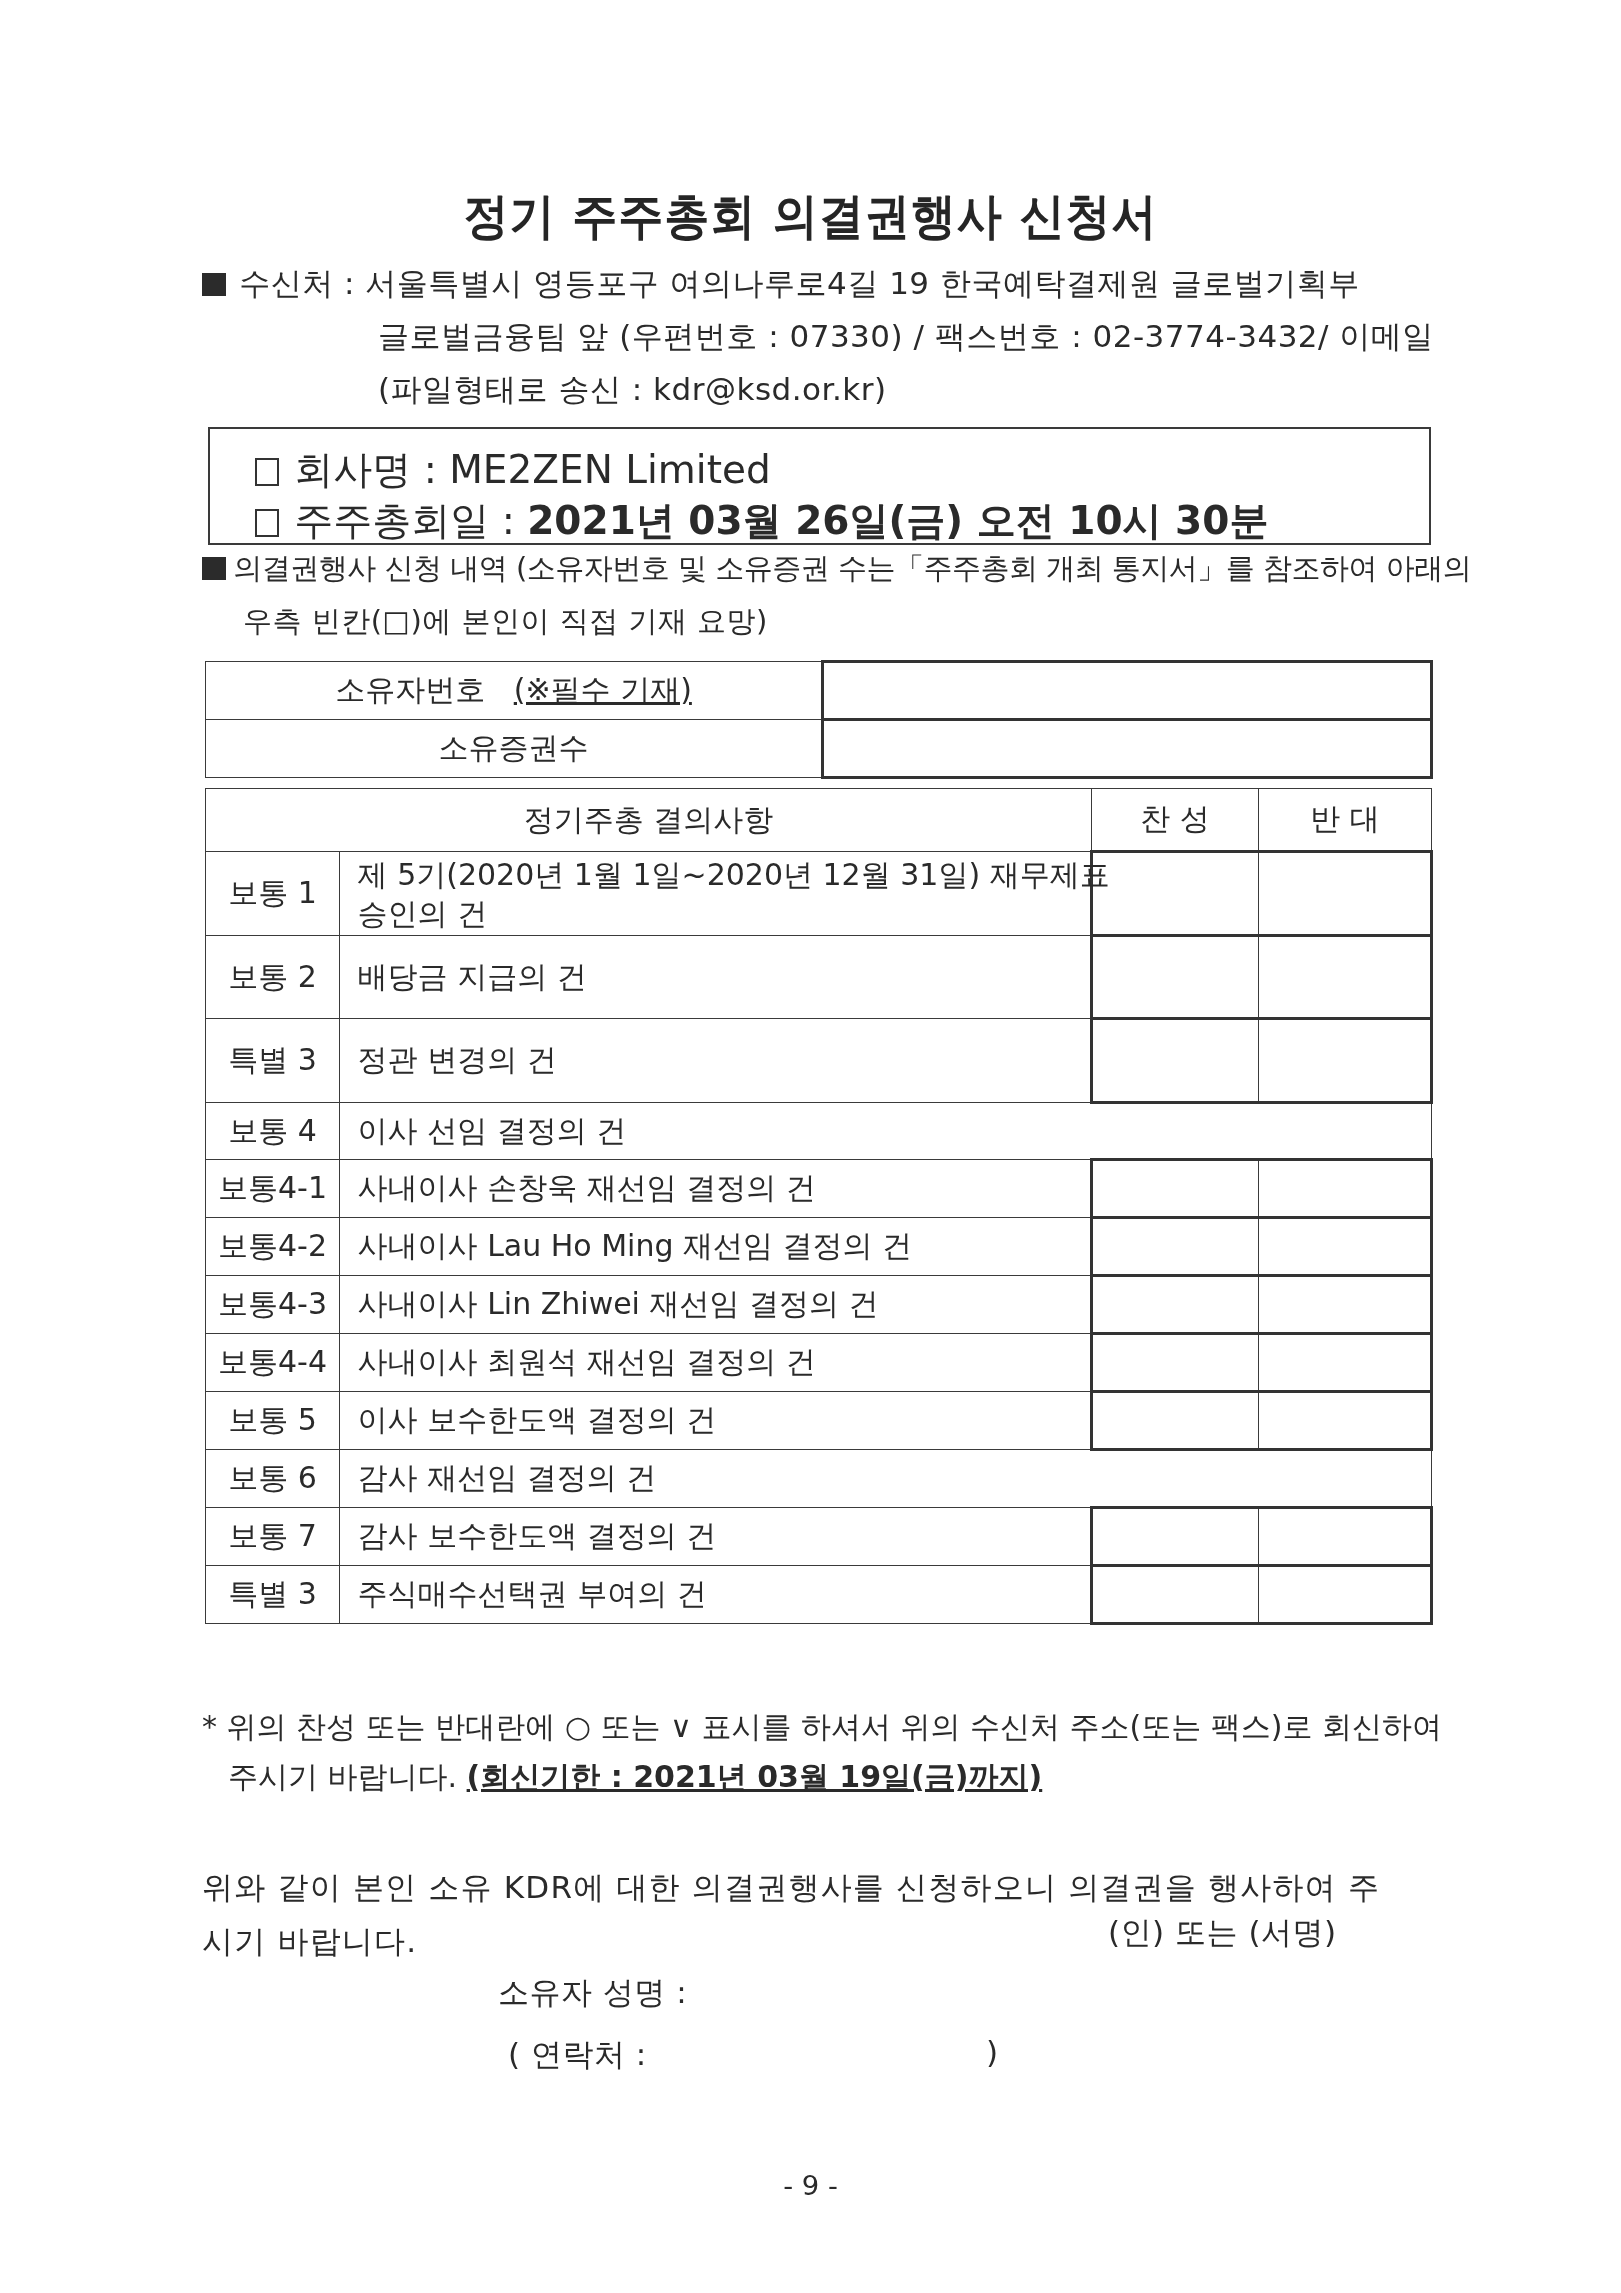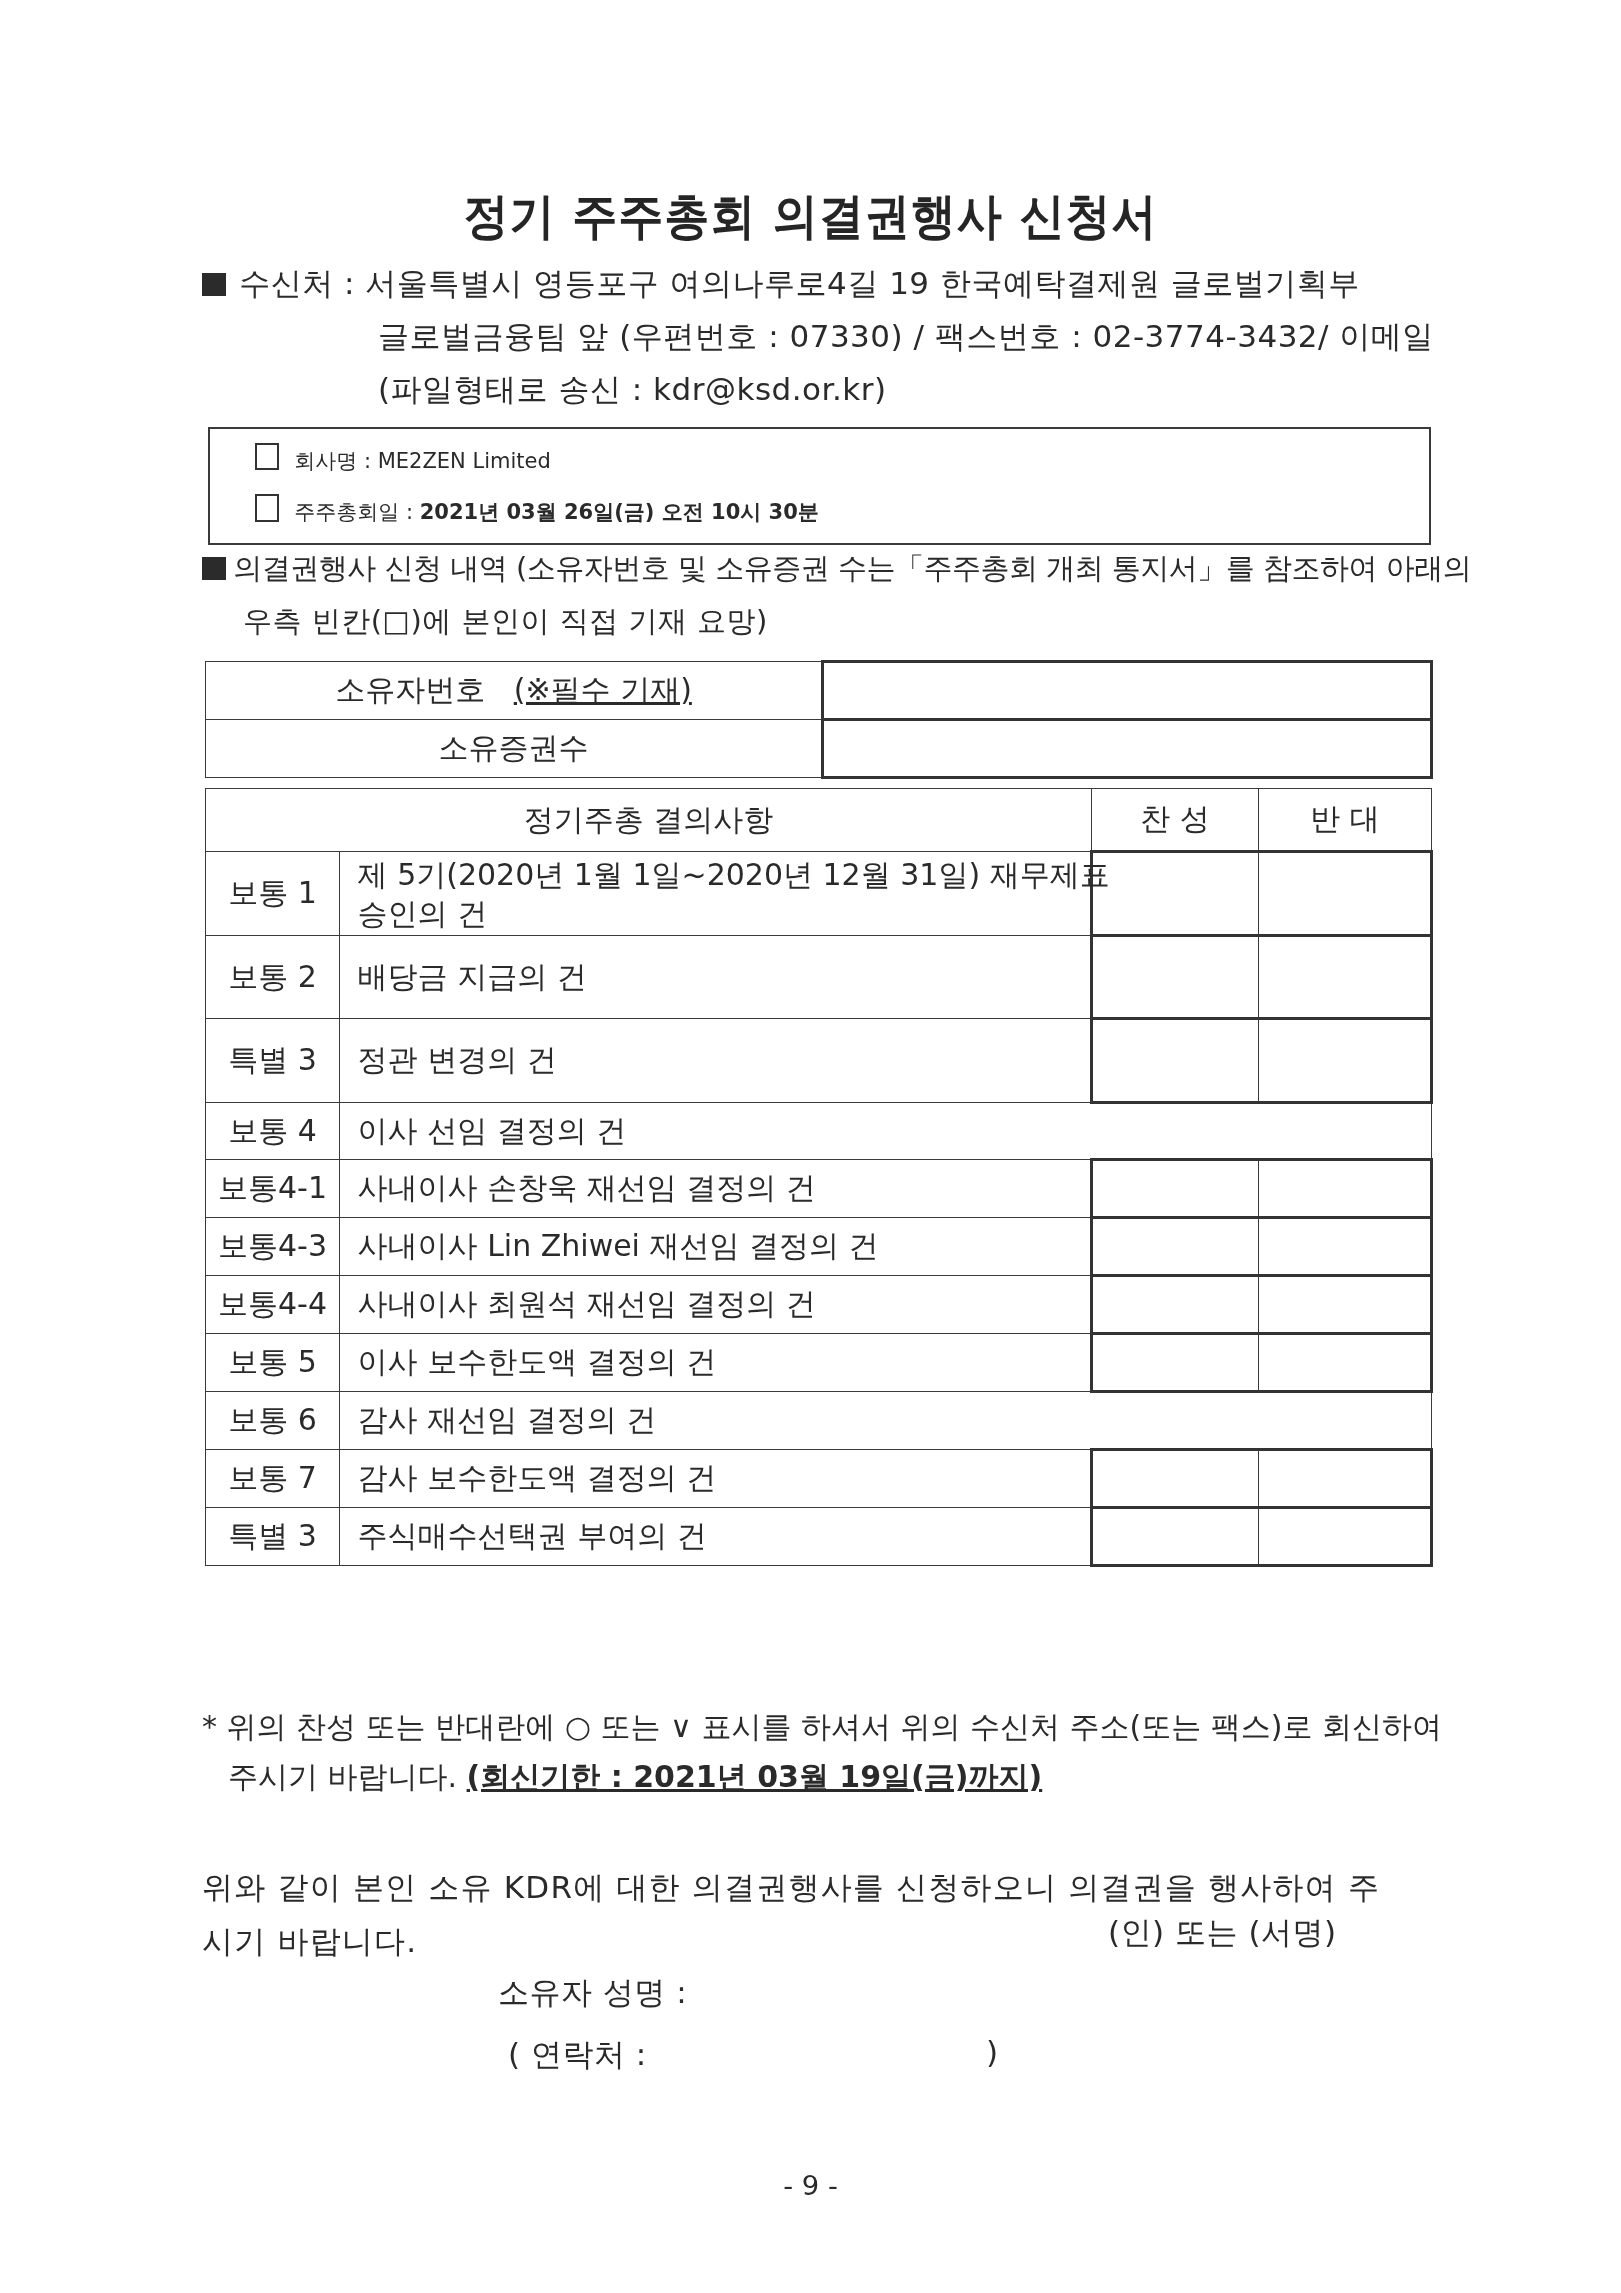--- a/index.html
+++ b/index.html
@@ -13,21 +13,21 @@
     left:0; width:1621px; top:184px; text-align:center;
     font-size:49px; font-weight:bold; letter-spacing:1px; color:#252525;
     transform:scaleX(0.92);
   }
   .line { font-size:31px; white-space:nowrap; letter-spacing:0.5px; }
   .sq-bullet { display:inline-block; width:23.5px; height:23.5px; background:#2b2b2b; vertical-align:-2px; margin-right:13.7px; }
   .box {
     left:208px; top:427px; width:1219px; height:114px;
     border:2px solid #3a3a3a; border-top-width:2px; border-bottom-width:2.9px;
   }
-  .box-line { position:absolute; left:45px; font-size:21px; white-space:nowrap; }
+  .box-line { position:absolute; left:45px; font-size:39px; white-space:nowrap; }
   .checkbox { display:inline-block; width:19.6px; height:23.5px; border:2px solid #333; vertical-align:-2.9px; margin-right:15.7px; }
   .bold { font-weight:bold; }
 
   table { border-collapse:collapse; position:absolute; table-layout:fixed; }
   td { border:1.5px solid #3a3a3a; padding:0; font-size:30px; white-space:nowrap; }
   .owner-table { left:205px; top:660px; width:1225px; }
   .owner-table td.lbl { text-align:center; height:57px; }
   .owner-table td.val { border:3.9px solid #333; }
   .u { text-decoration:underline; }
 
@@ -129,20 +129,26 @@
     <td class="code">보통 4</td>
     <td class="text" colspan="3">이사 선임 결정의 건</td>
   </tr>
   <tr style="height:58px;">
     <td class="code">보통4-1</td>
     <td class="text">사내이사 손창욱 재선임 결정의 건</td>
     <td class="vote l"></td>
     <td class="vote r"></td>
   </tr>
   <tr style="height:58px;">
+    <td class="code">보통4-2</td>
+    <td class="text">사내이사 Lau Ho Ming 재선임 결정의 건</td>
+    <td class="vote l"></td>
+    <td class="vote r"></td>
+  </tr>
+  <tr style="height:58px;">
     <td class="code">보통4-3</td>
     <td class="text">사내이사 Lin Zhiwei 재선임 결정의 건</td>
     <td class="vote l"></td>
     <td class="vote r"></td>
   </tr>
   <tr style="height:58px;">
     <td class="code">보통4-4</td>
     <td class="text">사내이사 최원석 재선임 결정의 건</td>
     <td class="vote l"></td>
     <td class="vote r"></td>

